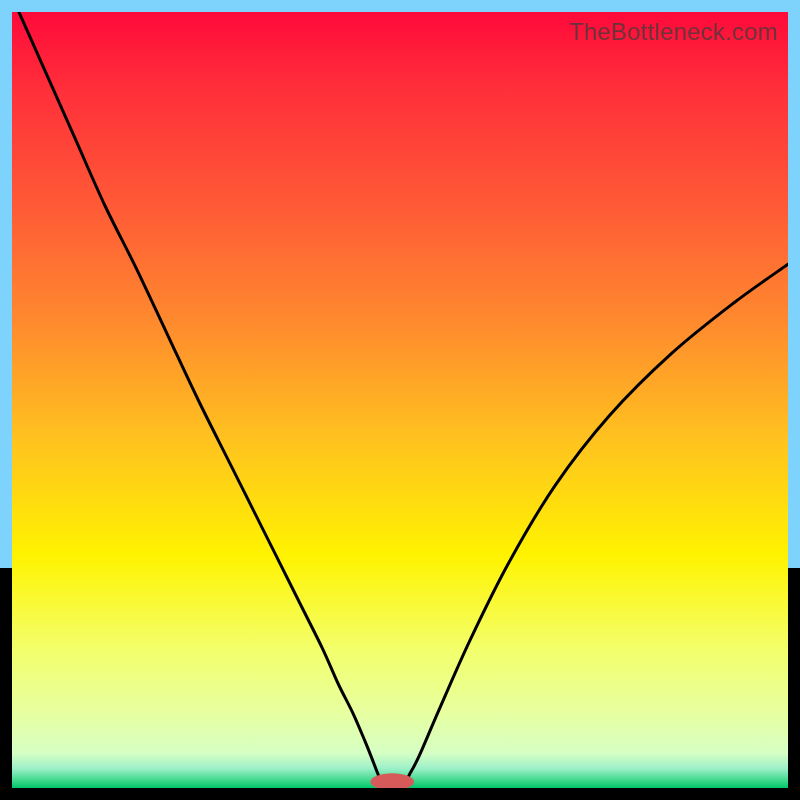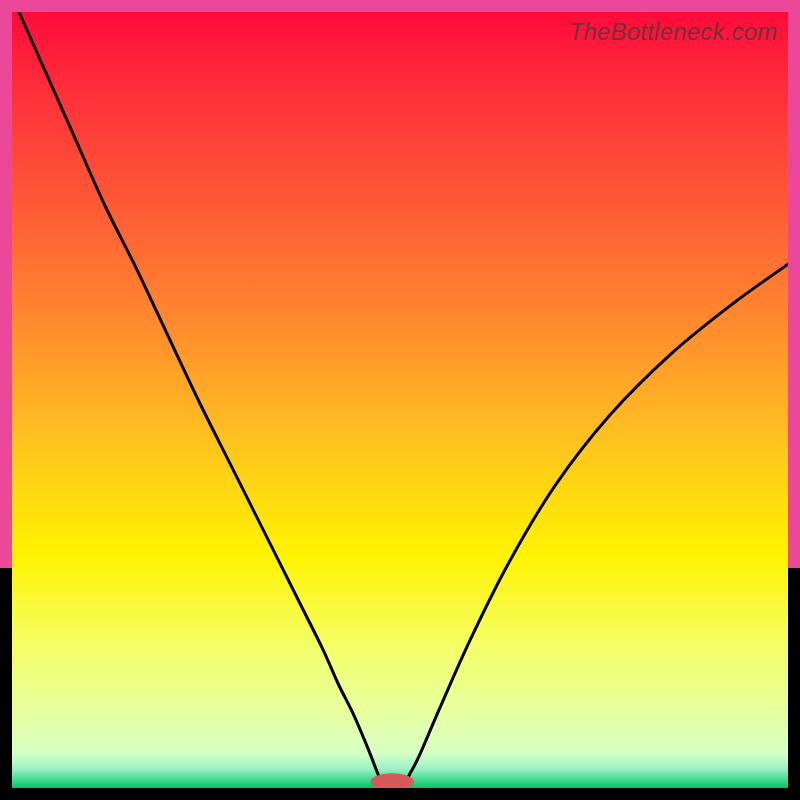--- a/index.html
+++ b/index.html
@@ -8,22 +8,21 @@
     width: 800px;
     height: 800px;
     overflow: hidden;
     background: #000;
     font-family: Arial, Helvetica, sans-serif;
   }
   .stage {
     position: relative;
     width: 800px;
     height: 568px;
-    background: #ec4899;
-    font-style: italic;
+    background: #7dd3fc;
   }
   .plot-area {
     position: absolute;
     left: 12px;
     top: 12px;
     width: 776px;
     height: 776px;
     overflow: hidden;
   }
   .watermark {

